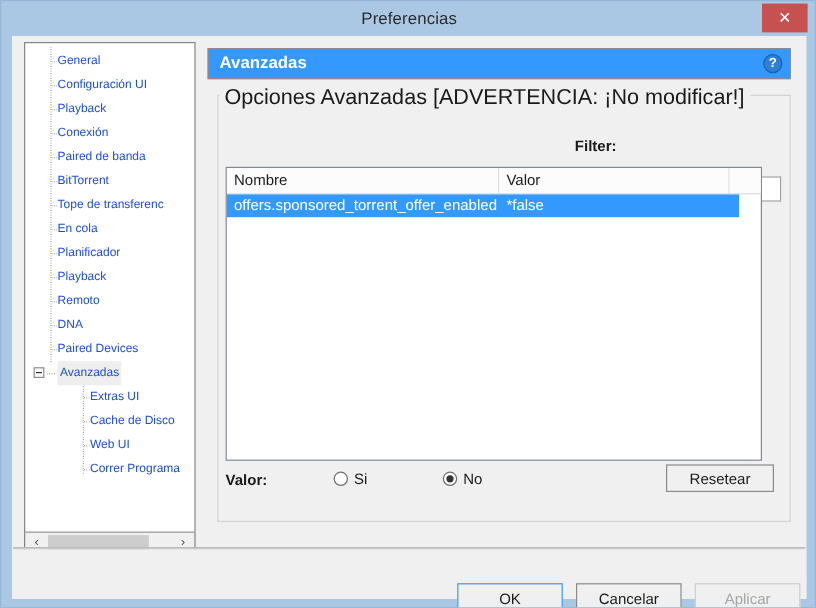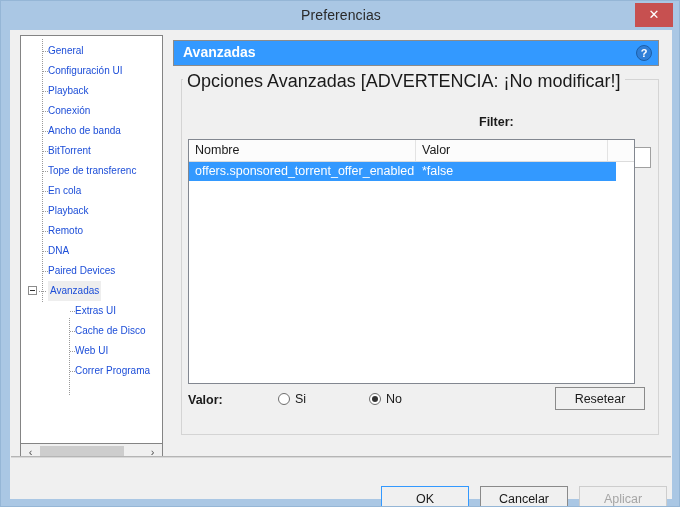--- a/index.html
+++ b/index.html
@@ -450,33 +450,37 @@
         <div class="tree-item">
           <span class="tee"></span>
           <span class="label">Playback</span>
         </div>
         <div class="tree-item">
           <span class="tee"></span>
           <span class="label">Conexión</span>
         </div>
         <div class="tree-item">
           <span class="tee"></span>
-          <span class="label">Ancho de banda</span>
+          <span class="label">Paired de banda</span>
         </div>
         <div class="tree-item">
           <span class="tee"></span>
           <span class="label">BitTorrent</span>
         </div>
         <div class="tree-item">
           <span class="tee"></span>
           <span class="label">Tope de transferenc</span>
         </div>
         <div class="tree-item">
           <span class="tee"></span>
           <span class="label">En cola</span>
+        </div>
+        <div class="tree-item">
+          <span class="tee"></span>
+          <span class="label">Planificador</span>
         </div>
         <div class="tree-item">
           <span class="tee"></span>
           <span class="label">Playback</span>
         </div>
         <div class="tree-item">
           <span class="tee"></span>
           <span class="label">Remoto</span>
         </div>
         <div class="tree-item">

